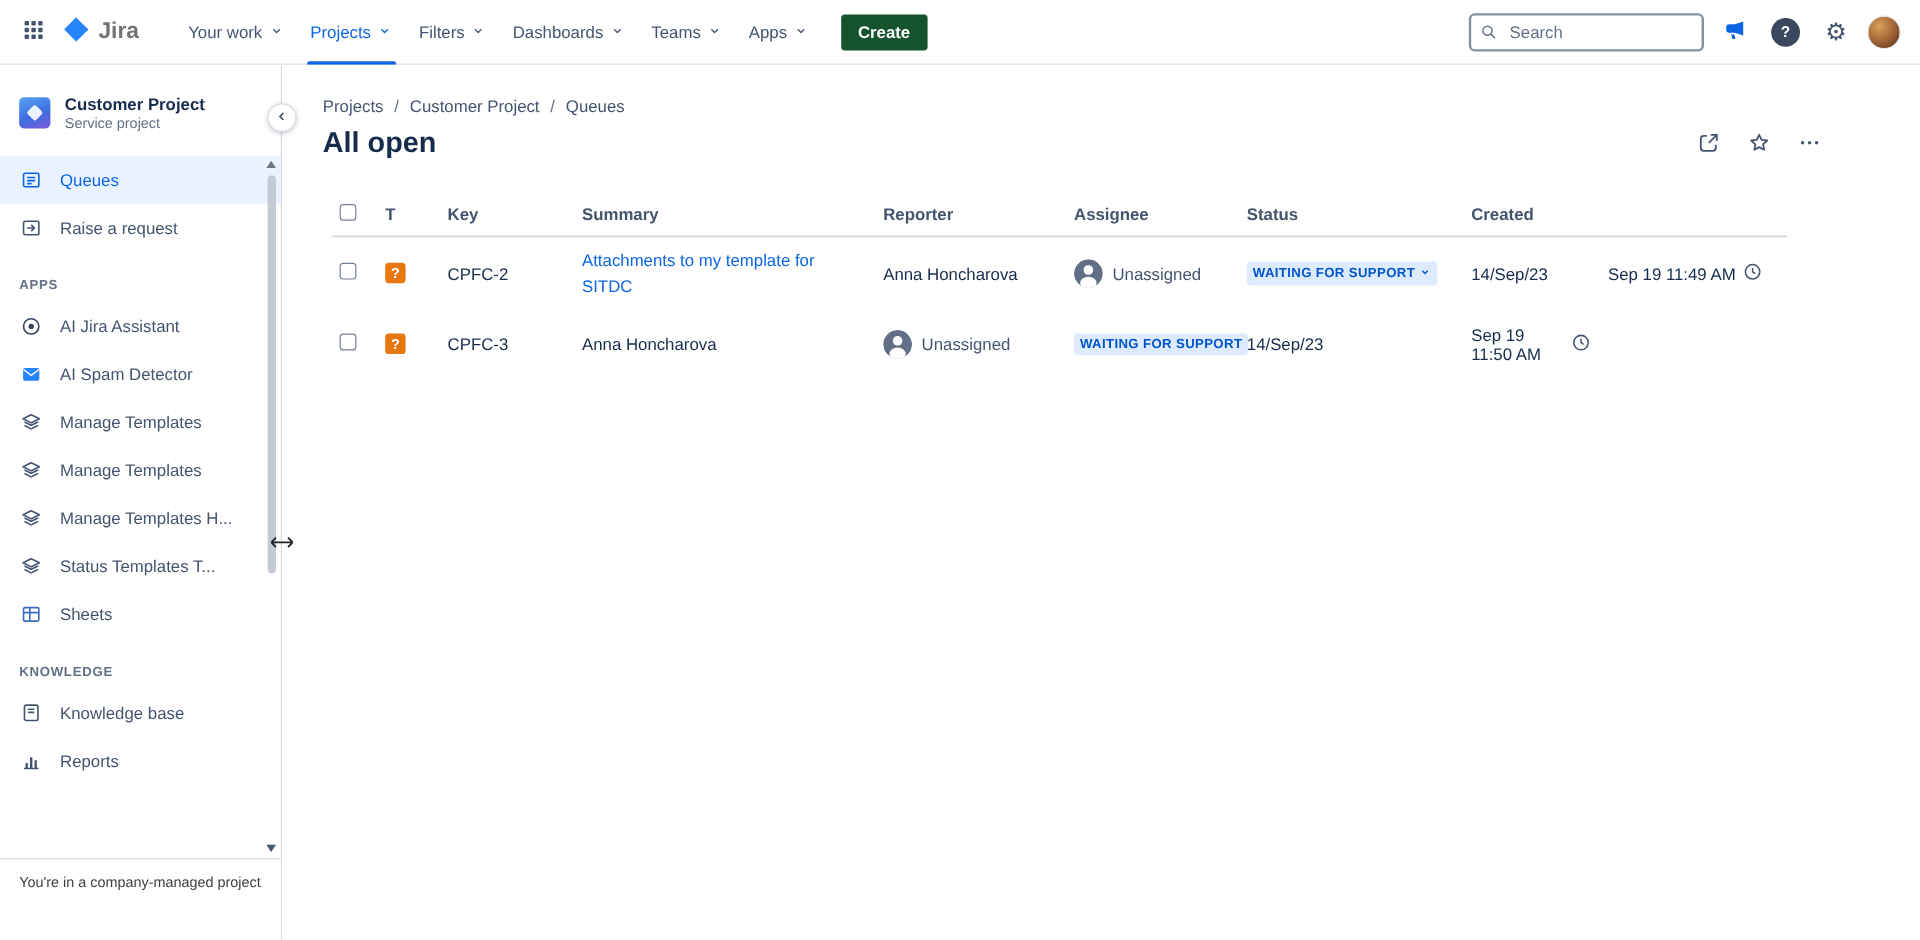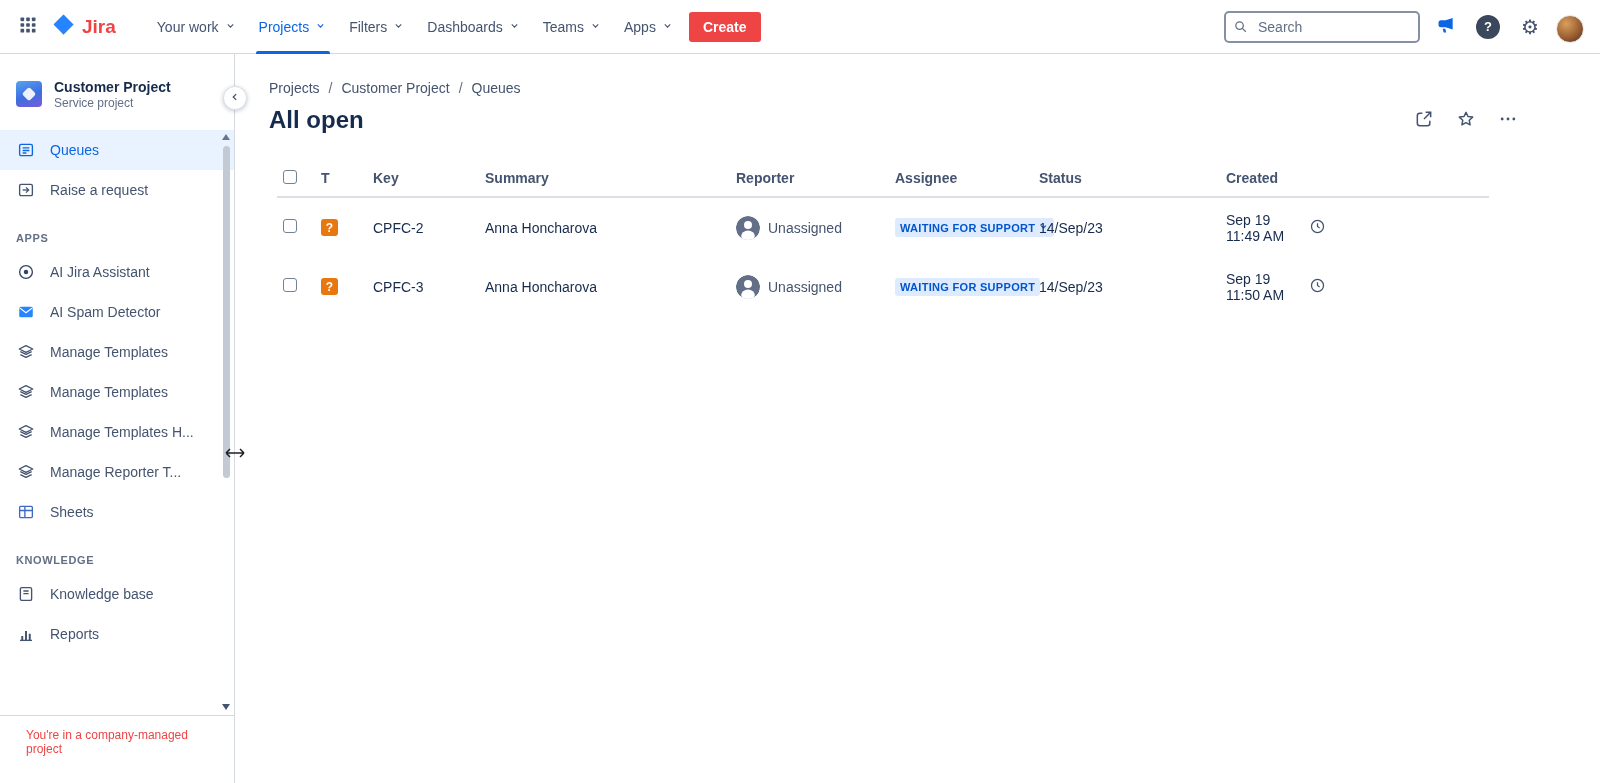--- a/index.html
+++ b/index.html
@@ -5,31 +5,31 @@
   * { box-sizing: border-box; margin: 0; padding: 0; }
   html,body { width:1600px; height:783px; overflow:hidden; background:#fff;
     font-family:"Liberation Sans", sans-serif; color:#172B4D; }
 
   
   .topnav { height:54px; display:flex; align-items:center; padding:0 16px 0 12px;
     border-bottom:1px solid #D5D9E0; background:#fff; }
   .icon-btn { display:flex; align-items:center; justify-content:center;
     width:32px; height:32px; border-radius:4px; cursor:pointer; background:none; border:none; }
   .brand { display:flex; align-items:center; gap:7px; padding:0 8px; cursor:pointer; }
-  .brand-word { font-size:19px; font-weight:700; color:#ef4444; }
+  .brand-word { font-size:19px; font-weight:700; color:#737373; }
   .nav-items { display:flex; align-items:center; height:40px; margin-left:22px; }
   .nav-item { position:relative; height:54px; display:flex; align-items:center; gap:5px;
     padding:0 11px; font-size:14px; font-weight:500; color:#44546F; cursor:pointer; }
   .nav-item svg { margin-top:1px; }
   .nav-item.active { color:#0C66E4; }
   .nav-item.active::after { content:""; position:absolute; left:8px; right:8px; bottom:0;
     height:3px; background:#0C66E4; border-radius:2px 2px 0 0; }
-  .create-btn { margin-left:4px; background:#ef4444; color:#fff; font-size:14px; font-weight:600;
+  .create-btn { margin-left:16px; background:#14532d; color:#fff; font-size:14px; font-weight:600;
     border:none; border-radius:3px; padding:7px 14px; cursor:pointer; }
-  .nav-right { margin-left:auto; display:flex; align-items:flex-end; gap:10px; }
+  .nav-right { margin-left:auto; display:flex; align-items:center; gap:10px; }
   .search-wrap { position:relative; }
   .search-input { width:196px; height:32px; border:2px solid #8590A2; border-radius:5px;
     padding:0 8px 0 32px; font-size:14px; color:#172B4D; outline:none; }
   .search-input::placeholder { color:#626F86; }
   .search-icon { position:absolute; left:9px; top:8px; }
   .help-circle { width:24px; height:24px; border-radius:50%; background:#3A475C; color:#fff;
     font-size:13px; font-weight:700; display:flex; align-items:center; justify-content:center; }
   .gear-glyph { font-size:20px; color:#44546F; line-height:1; }
   .avatar { width:28px; height:28px; border-radius:50%;
     background:radial-gradient(circle at 35% 30%, #D9A05B 0%, #9C5F33 55%, #4A2C1A 100%);
@@ -49,21 +49,21 @@
   .project-name { font-size:14px; font-weight:700; color:#172B4D; line-height:1.3; }
   .project-type { font-size:12px; color:#626F86; }
   .side-item { display:flex; align-items:center; gap:14px; height:40px; padding:0 16px;
     font-size:14px; color:#44546F; cursor:pointer; }
   .side-item .si-icon { display:flex; width:20px; justify-content:center; color:#44546F; }
   .side-item.selected { background:#E9F2FF; color:#0C66E4; }
   .side-item.selected .si-icon { color:#0C66E4; }
   .section-title { padding:22px 16px 8px; font-size:11px; font-weight:700; color:#626F86;
     letter-spacing:.6px; }
   .sidebar-footer { position:absolute; left:0; right:0; bottom:0; height:68px; background:#fff;
-    border-top:1px solid #D5D9E0; padding:12px 26px; font-size:12px; color:#ef4444; }
+    border-top:1px solid #D5D9E0; padding:12px 16px; font-size:12px; color:#404040; }
 
   
   .sb-scroll-thumb { position:absolute; right:4px; top:92px; width:7px; height:332px;
     background:#C4CAD4; border-radius:4px; cursor:pointer; }
   .sb-arrow { position:absolute; right:4px; width:0; height:0; cursor:pointer;
     border-left:4px solid transparent; border-right:4px solid transparent; }
   .sb-arrow.up { top:80px; border-bottom:6px solid #6B7689; }
   .sb-arrow.down { top:650px; border-top:6px solid #44546F; }
 
   .collapse-btn { position:absolute; left:223px; top:32px; width:24px; height:24px; z-index:5;
@@ -283,21 +283,21 @@
       <span class="si-label">Manage Templates H...</span>
     </div>
     <div class="side-item">
       <span class="si-icon">
         <svg width="18" height="18" viewBox="0 0 24 24" fill="none" stroke="currentColor" stroke-width="1.8" stroke-linejoin="round">
             <path d="M12 3.5L21 8l-9 4.5L3 8z"></path>
             <path d="M4.5 11.5L12 15.2l7.5-3.7"></path>
             <path d="M4.5 15.5L12 19.2l7.5-3.7"></path>
           </svg>
       </span>
-      <span class="si-label">Manage Reporter T...</span>
+      <span class="si-label">Status Templates T...</span>
     </div>
     <div class="side-item">
       <span class="si-icon">
         <svg width="18" height="18" viewBox="0 0 24 24" fill="none" stroke="#3F6AC4" stroke-width="1.8">
             <rect x="3.5" y="4.5" width="17" height="15" rx="1.5"></rect>
             <path d="M3.5 10h17M10.5 4.5v15"></path>
           </svg>
       </span>
       <span class="si-label">Sheets</span>
     </div>
@@ -393,20 +393,23 @@
         <div class="cell hdr">Reporter</div>
         <div class="cell hdr">Assignee</div>
         <div class="cell hdr">Status</div>
         <div class="cell hdr">Created</div>
       </div>
 
       <div class="qrow body">
         <div class="cell"><span class="cbx"></span></div>
         <div class="cell"><span class="type-badge">?</span></div>
         <div class="cell">CPFC-2</div>
+        <div class="cell">
+          <a class="summary-link">Attachments to my template for SITDC</a>
+        </div>
         <div class="cell">Anna Honcharova</div>
         <div class="cell assignee-cell">
           <svg class="av-svg" viewBox="0 0 24 24">
               <circle cx="12" cy="12" r="12" fill="#626F86"></circle>
               <circle cx="12" cy="9" r="4" fill="#FFF"></circle>
               <ellipse cx="12" cy="20" rx="6.8" ry="5.4" fill="#FFF"></ellipse>
             </svg>
           <span>Unassigned</span>
         </div>
         <div class="cell">

